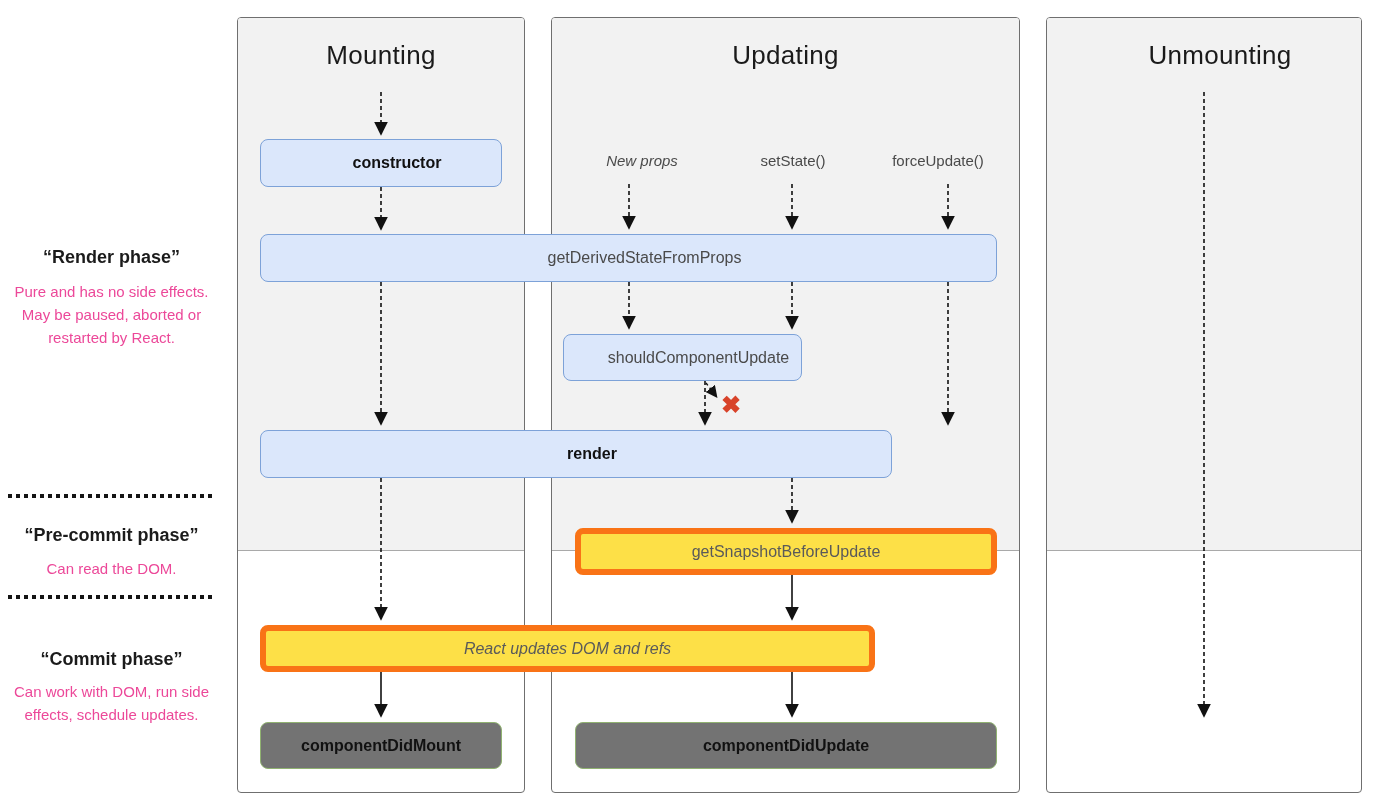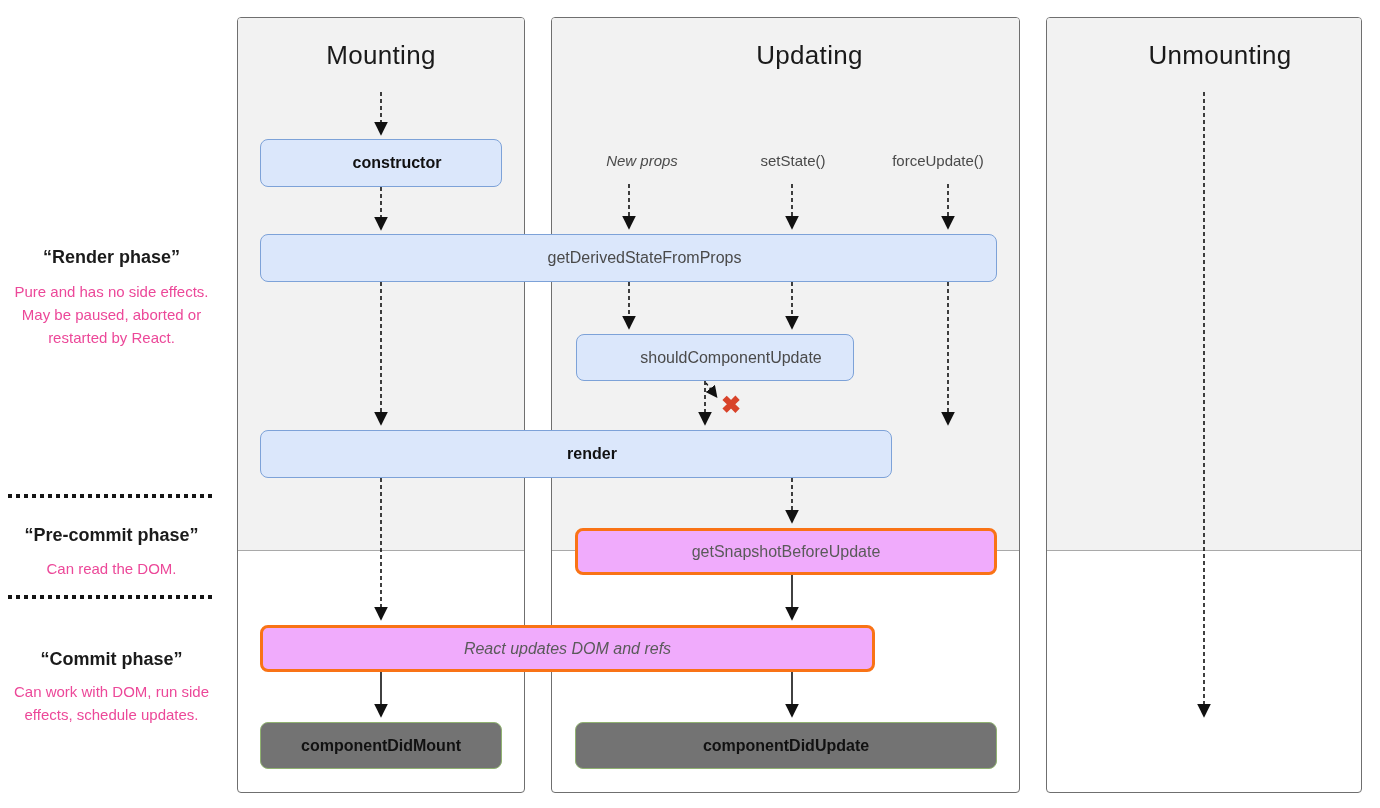--- a/index.html
+++ b/index.html
@@ -36,21 +36,21 @@
   .column-title {
     position: absolute;
     top: 40px;
     text-align: center;
     font-size: 26px;
     color: #1a1a1a;
     letter-spacing: 0.3px;
     z-index: 4;
   }
   #title-mounting   { left: 237px;  width: 288px; }
-  #title-updating   { left: 551px;  width: 469px; margin-left: 24px; }
+  #title-updating   { left: 551px;  width: 469px; }
   #title-unmounting { left: 1046px; width: 316px; padding-left: 32px; }
   
   .trigger {
     position: absolute;
     top: 152px;
     width: 140px;
     text-align: center;
     font-size: 15px;
     color: #4a4a4a;
     z-index: 4;
@@ -62,27 +62,27 @@
   .box {
     position: absolute;
     display: flex;
     align-items: center;
     justify-content: center;
     border-radius: 8px;
     font-size: 16px;
     z-index: 3;
   }
   .box.blue   { background: #dbe7fb; border: 1px solid #7da2d8; color: #4a4a4a; padding-left: 32px; }
-  .box.yellow { background: #f0abfc; border: 3px solid #f97316; color: #5a5a5a; }
+  .box.yellow { background: #fde047; border: 6px solid #f97316; color: #5a5a5a; }
   .box.green  { background: #737373; border: 1px solid #90b271; color: #111111; }
   .box.bold   { font-weight: bold; color: #111111; }
   .box.italic { font-style: italic; }
   #box-constructor { left: 260px; top: 139px; width: 242px; height: 48px; }
   #box-gdsfp       { left: 260px; top: 234px; width: 737px; height: 48px; }
-  #box-scu         { left: 576px; top: 334px; width: 278px; height: 47px; }
+  #box-scu         { left: 563px; top: 334px; width: 239px; height: 47px; }
   #box-render      { left: 260px; top: 430px; width: 632px; height: 48px; }
   #box-gsbu        { left: 575px; top: 528px; width: 422px; height: 47px; }
   #box-react-updates { left: 260px; top: 625px; width: 615px; height: 47px; }
   #box-cdm         { left: 260px; top: 722px; width: 242px; height: 47px; }
   #box-cdu         { left: 575px; top: 722px; width: 422px; height: 47px; }
   #box-cwu         { left: 1068px; top: 722px; width: 272px; height: 47px; }
   
   #abort-cross {
     position: absolute;
     left: 721px;

